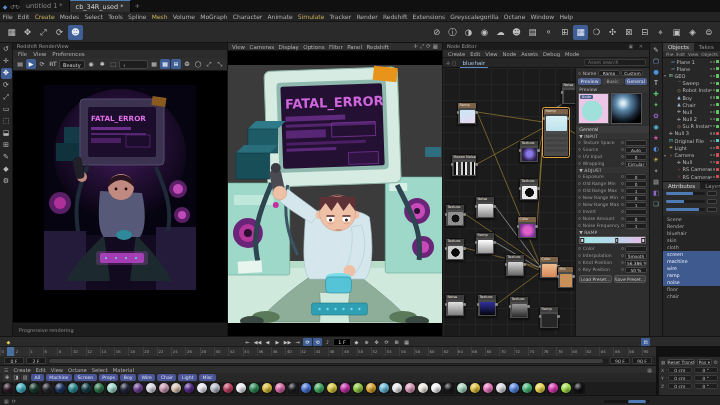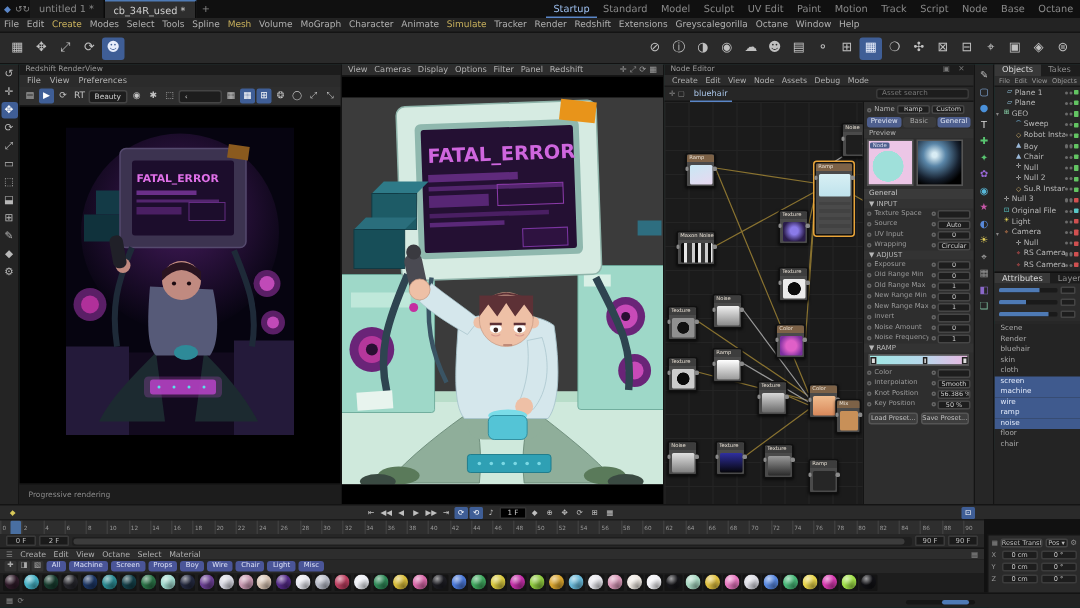--- a/index.html
+++ b/index.html
@@ -158,34 +158,20 @@
 <div id="app">
 
   <div id="titlebar" class="abs">
     <span style="width:10px;text-align:center;color:#5a86c8;font-size:6px">◆</span>
     <span class="tb-ic"><span>↺</span><span>↻</span></span>
     <span style="display:flex">
         <span class="doctab">untitled 1 *</span>
         <span class="doctab active">cb_34R_used *</span>
       </span>
     <span class="plus">+</span>
-    <span class="ltabs">
-        <span class="ltab active">Startup</span>
-        <span class="ltab">Standard</span>
-        <span class="ltab">Model</span>
-        <span class="ltab">Sculpt</span>
-        <span class="ltab">UV Edit</span>
-        <span class="ltab">Paint</span>
-        <span class="ltab">Motion</span>
-        <span class="ltab">Track</span>
-        <span class="ltab">Script</span>
-        <span class="ltab">Node</span>
-        <span class="ltab">Base</span>
-        <span class="ltab">Octane</span>
-      </span>
   </div>
 
   <div id="menubar" class="abs">
 
   <span class="mi">File</span>
       <span class="mi">Edit</span>
       <span class="mi hl">Create</span>
       <span class="mi">Modes</span>
       <span class="mi">Select</span>
       <span class="mi">Tools</span>

